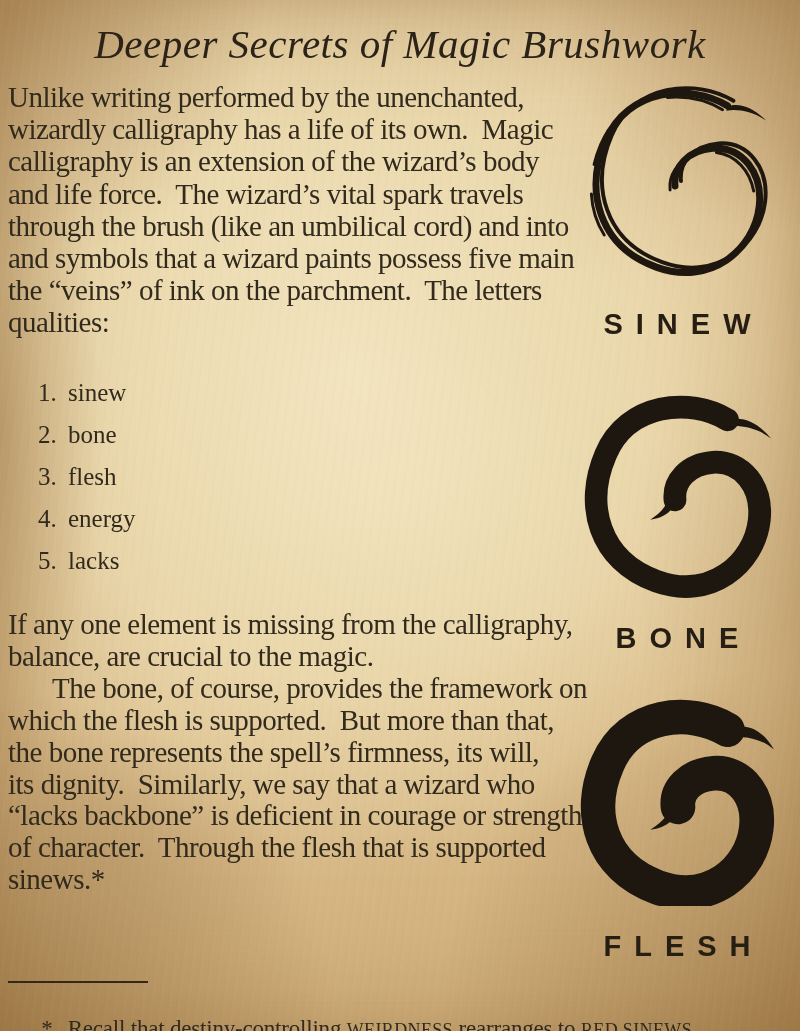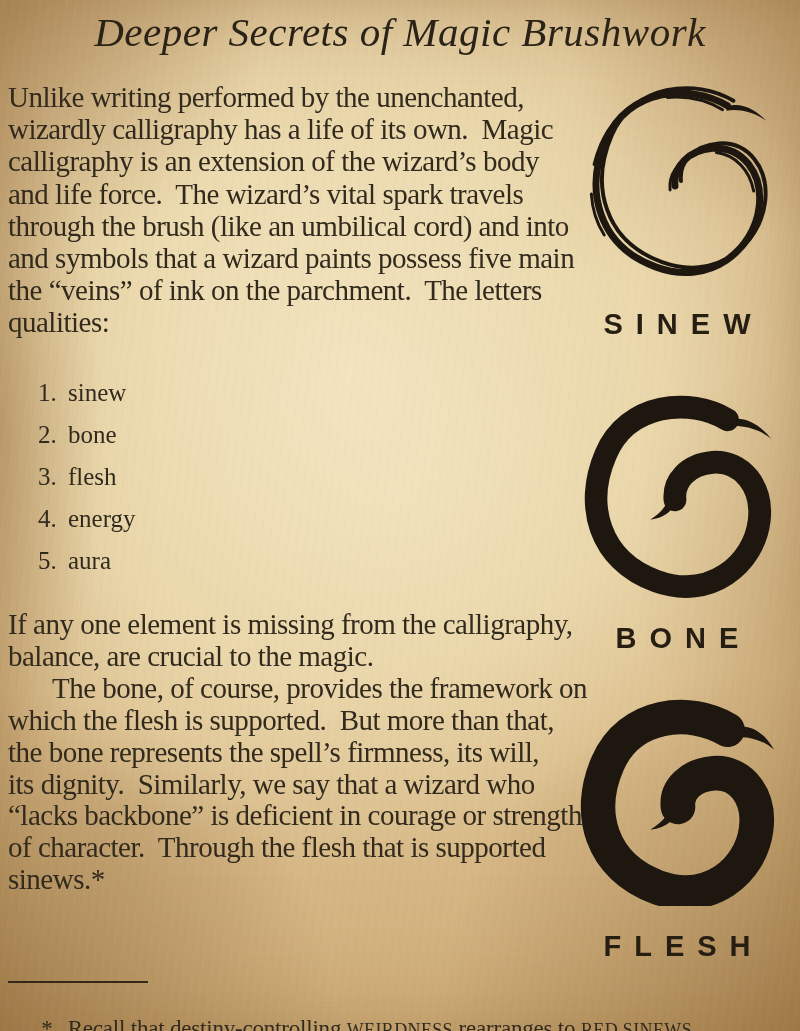--- a/index.html
+++ b/index.html
@@ -23,21 +23,21 @@
   .texture {
     position: absolute; inset: 0; pointer-events: none;
     background:
       radial-gradient(ellipse 200px 150px at 640px 180px, rgba(120,85,45,.06), transparent 70%),
       radial-gradient(ellipse 260px 200px at 120px 860px, rgba(120,85,45,.08), transparent 70%),
       radial-gradient(ellipse 300px 240px at 400px 500px, rgba(255,246,218,.14), transparent 70%),
       radial-gradient(ellipse 180px 280px at 755px 560px, rgba(125,90,48,.08), transparent 70%),
       repeating-linear-gradient(97deg, rgba(120,90,50,.016) 0 2px, rgba(255,250,230,.016) 2px 5px, transparent 5px 9px);
   }
   .title {
-    position: absolute; top: 8px; left: 0; right: 0; margin: 0;
+    position: absolute; top: 8px; left: 0; right: 0; margin: 12px;
     text-align: center; font-style: italic; font-weight: 400;
     font-size: 41px; letter-spacing: 0.5px; color: #2b2317;
   }
   .line { white-space: pre; }
   .intro, .body-text {
     position: absolute; left: 8px; font-size: 29px;
     letter-spacing: -0.5px; line-height: 32.2px; color: #312a1d;
   }
   .intro { top: 81px; }
   .body-text { top: 609px; line-height: 31.9px; }
@@ -100,21 +100,21 @@
     <li class="q-item">
       <span class="q-num">3.</span>
       <span class="q-label">flesh</span>
     </li>
     <li class="q-item">
       <span class="q-num">4.</span>
       <span class="q-label">energy</span>
     </li>
     <li class="q-item">
       <span class="q-num">5.</span>
-      <span class="q-label">aura</span>
+      <span class="q-label">lacks</span>
     </li>
   </ol>
 
   <div class="body-text">
     <div class="line">If any one element is missing from the calligraphy,</div>
     <div class="line">balance, are crucial to the magic.</div>
     <div class="line indent">The bone, of course, provides the framework on</div>
     <div class="line">which the flesh is supported.  But more than that,</div>
     <div class="line">the bone represents the spell’s firmness, its will,</div>
     <div class="line">its dignity.  Similarly, we say that a wizard who</div>

